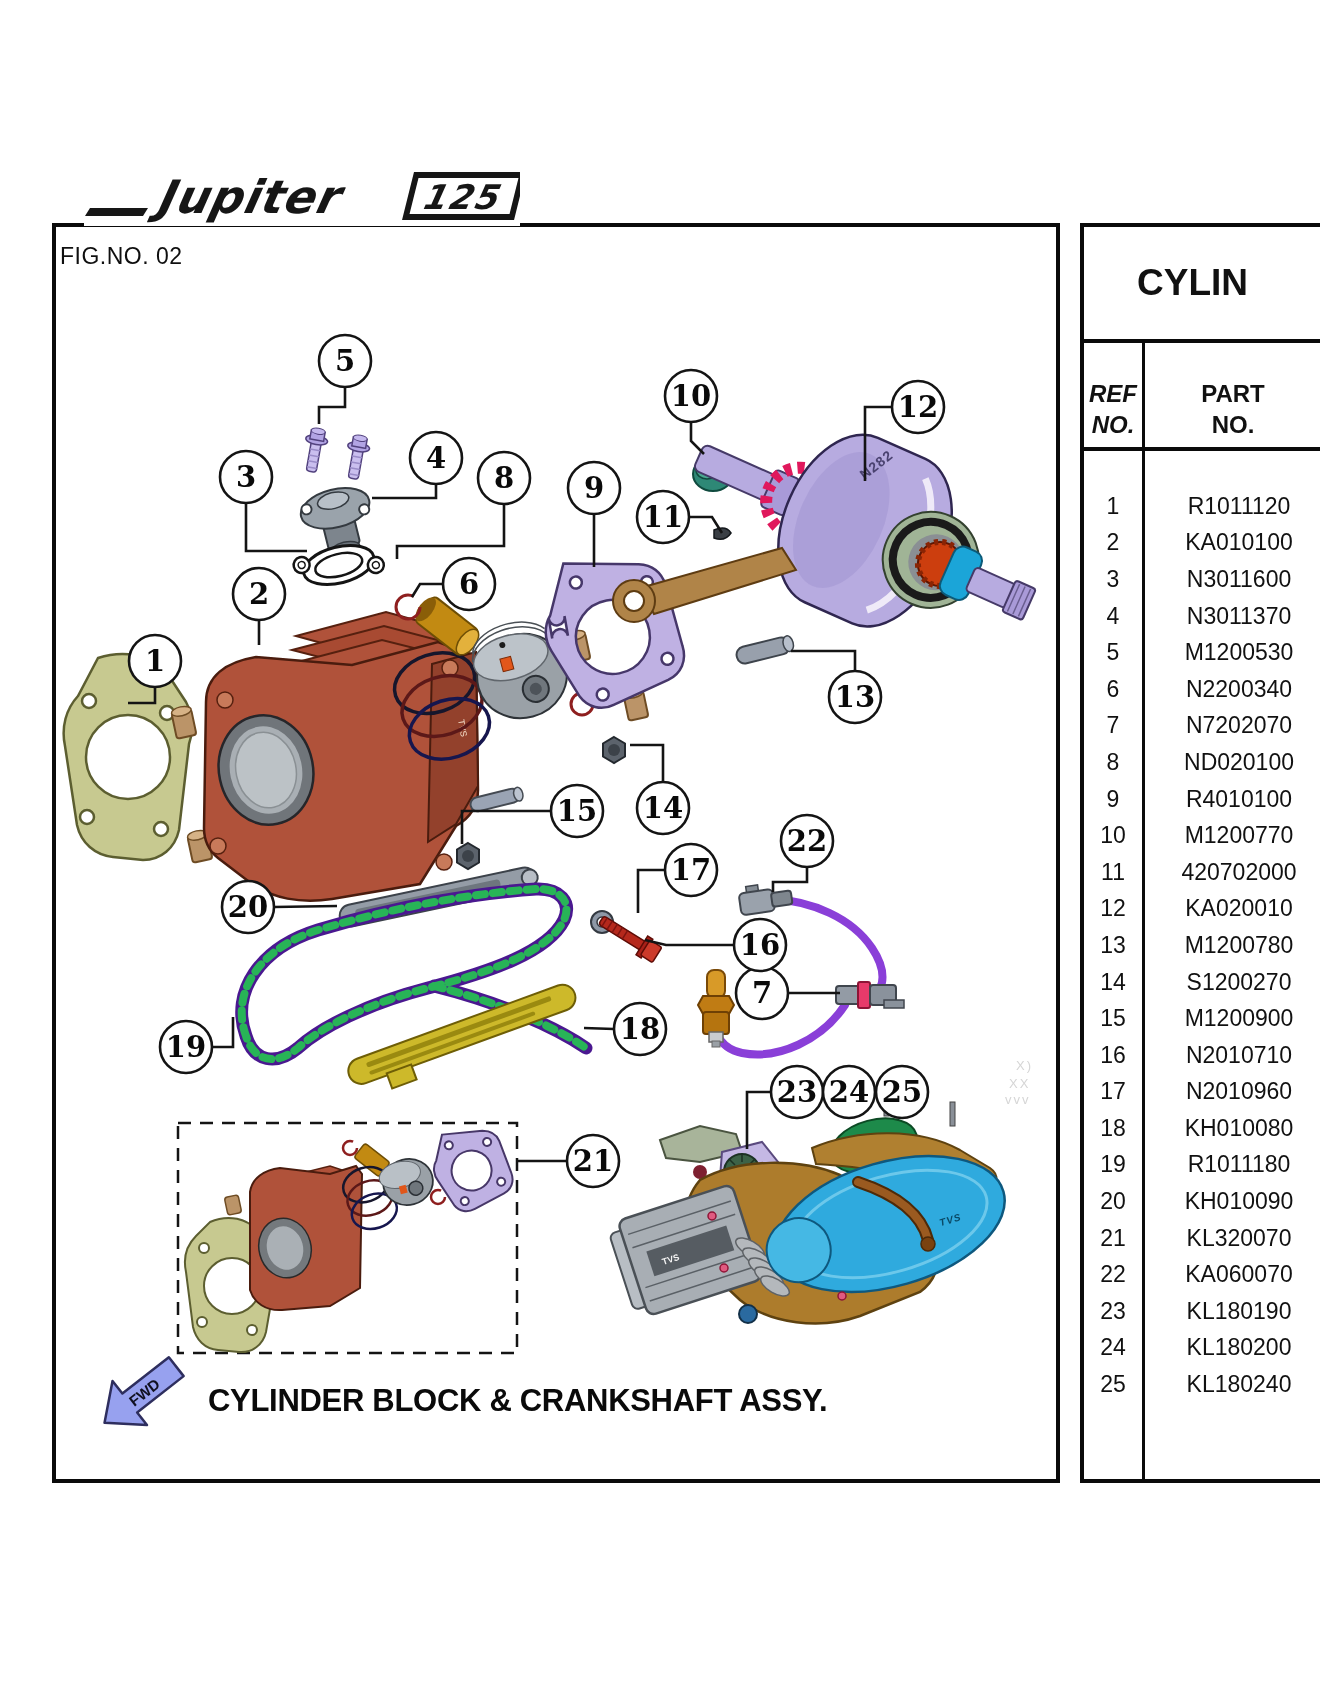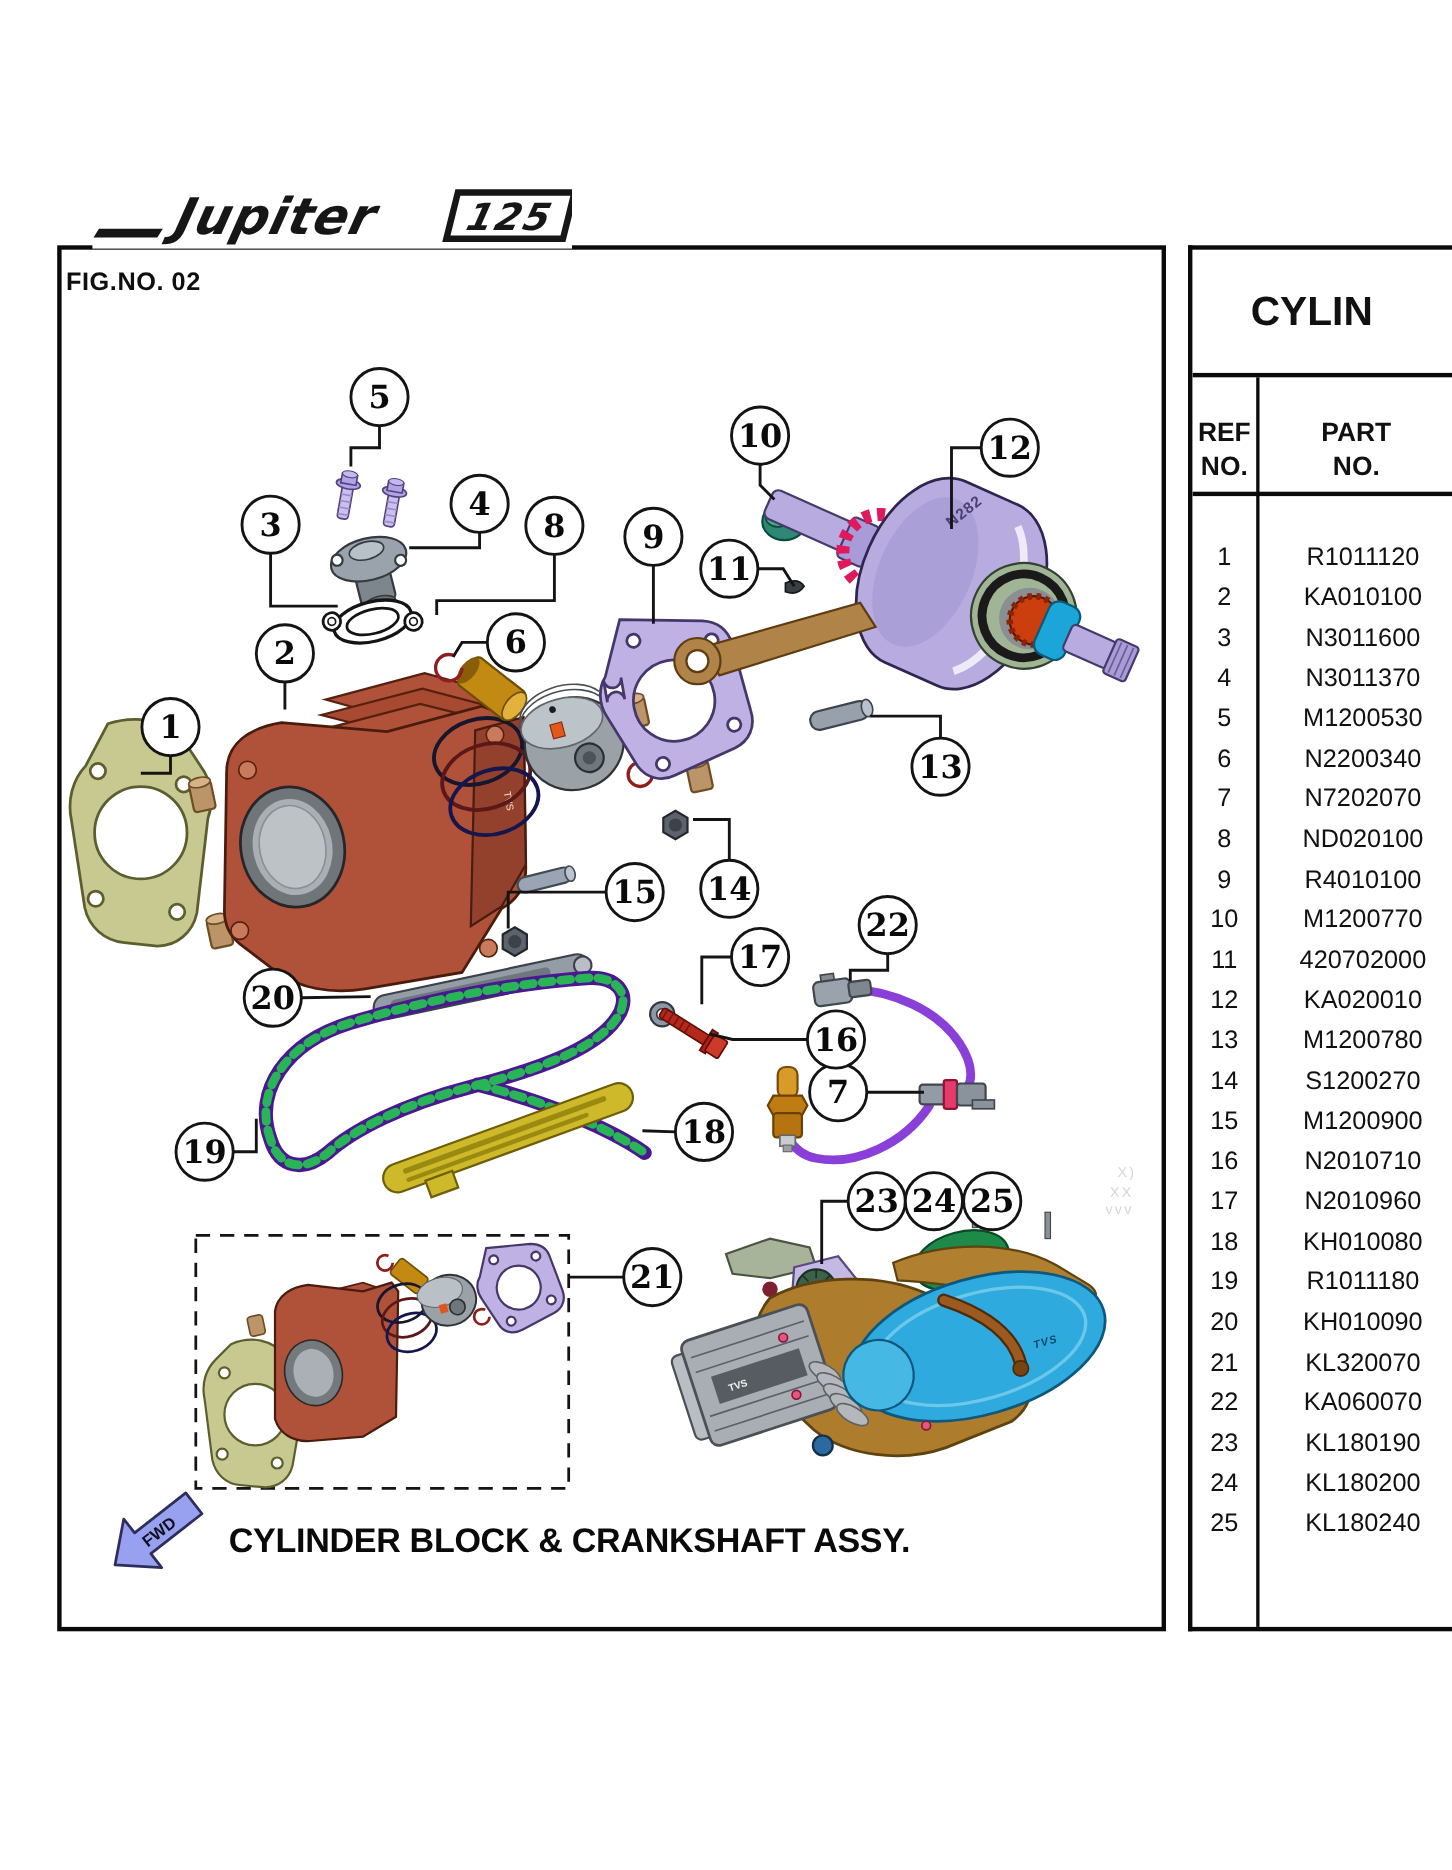--- a/index.html
+++ b/index.html
@@ -6,21 +6,21 @@
   body{
     width:1320px;height:1700px;position:relative;background:#ffffff;
     font-family:"Liberation Sans",sans-serif;overflow:hidden;color:#111;
   }
   .diagram-box{
     position:absolute;left:52px;top:223px;width:1008px;height:1260px;
     border:4px solid #0a0a0a;box-sizing:border-box;background:#fff;
   }
   .diagram-box svg{position:absolute;left:0;top:0;}
   .fig-no{
-    position:absolute;left:60px;top:243px;font-size:23px;font-weight:bold;
+    position:absolute;left:60px;top:243px;font-size:23px;font-weight:normal;
     letter-spacing:.5px;color:#0f0f0f;z-index:5;
   }
   .logo{position:absolute;left:84px;top:168px;width:436px;height:58px;background:#fff;z-index:6;}
   .page-title{
     position:absolute;left:208px;top:1383px;font-size:31px;font-weight:bold;
     color:#0a0a0a;white-space:nowrap;z-index:5;letter-spacing:-.3px;
   }
   
   .parts-table{
     position:absolute;left:1080px;top:223px;width:260px;height:1260px;
@@ -28,21 +28,21 @@
     box-sizing:border-box;background:#fff;overflow:hidden;
   }
   .pt-title{
     height:112px;border-bottom:4px solid #0a0a0a;box-sizing:content-box;
     display:flex;align-items:center;padding-left:53px;
     font-size:37px;font-weight:bold;white-space:nowrap;overflow:hidden;
   }
   .pt-head{height:104px;border-bottom:4px solid #0a0a0a;display:flex;}
   .pt-head-ref{
     width:58px;display:flex;flex-direction:column;justify-content:flex-end;align-items:center;
-    padding-bottom:7px;font-weight:bold;font-size:24px;line-height:31px;
+    padding-bottom:7px;font-weight:bold;font-size:24px;line-height:31px;font-style:italic;
   }
   .pt-head-part{
     width:176px;margin-left:3px;display:flex;flex-direction:column;justify-content:flex-end;
     align-items:center;padding-bottom:7px;font-weight:bold;font-size:24px;line-height:31px;
   }
   .pt-divider{position:absolute;left:58px;top:116px;bottom:0;width:3px;background:#0a0a0a;}
   .pt-body{padding-top:37px;}
   .trow{display:flex;height:36.6px;align-items:center;}
   .tref{width:58px;text-align:center;font-size:23px;}
   .tpart{width:188px;margin-left:3px;text-align:center;font-size:23px;}

